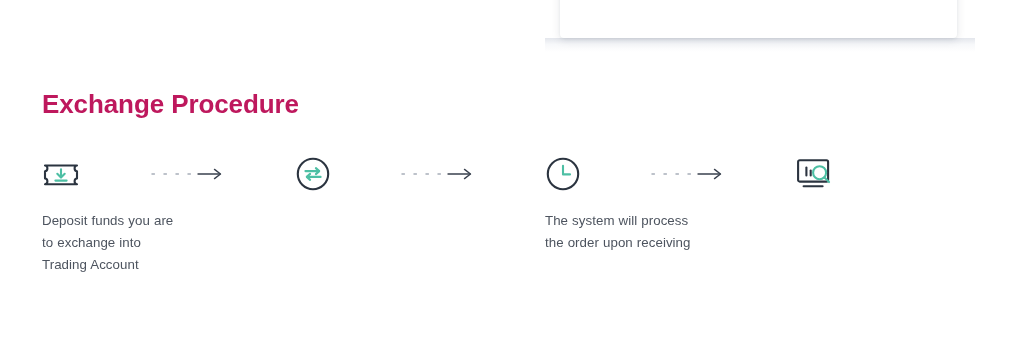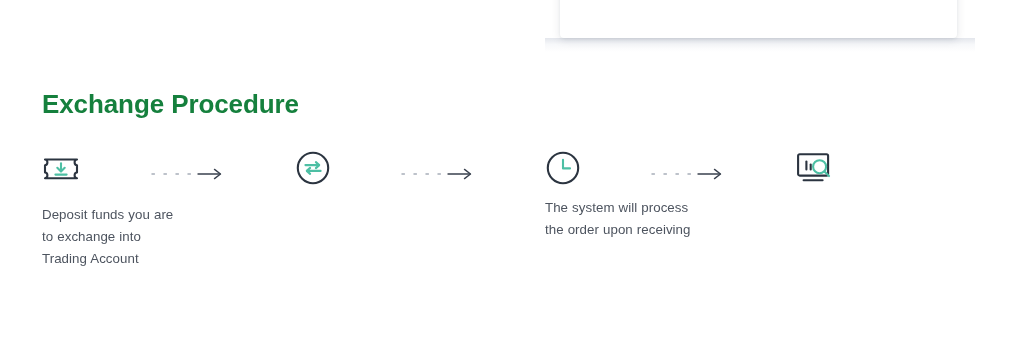--- a/index.html
+++ b/index.html
@@ -24,46 +24,46 @@
     position:absolute;left:545px;top:38px;width:430px;height:14px;
     background:linear-gradient(to bottom, rgba(226,229,235,0.95) 0%, rgba(240,242,246,0.55) 45%, rgba(255,255,255,0) 100%);
     z-index:2;pointer-events:none;
   }
 
   
   .heading{
     position:absolute;left:42px;top:88px;
     font-size:26px;line-height:32px;
     font-weight:600;letter-spacing:-0.1px;
-    color:#15803d;
+    color:#be185d;
     white-space:nowrap;
   }
 
   
   .steps{position:absolute;left:0;top:0;width:1024px;height:362px;}
-  .step{position:absolute;top:146px;width:200px;}
+  .step{position:absolute;top:152px;width:200px;}
   .step.s0{left:42px;}
   .step.s1{left:295px;}
   .step.s2{left:545px;}
   .step.s3{left:795px;width:175px;}
 
   .icon-wrap{height:44px;display:flex;align-items:center;}
   .icon-wrap svg{display:block;}
 
   .step-text{
     margin-top:14px;
     font-size:13.3px;
     line-height:22px;
     color:#4d545f;
     letter-spacing:0.05px;
     word-spacing:0.3px;
   }
   .step.s0 .step-text{width:140px;}
   .step.s1 .step-text{width:152px;}
-  .step.s2 .step-text{width:160px;margin-top:7px;}
+  .step.s2 .step-text{width:160px;}
   .step.s3 .step-text{width:160px;}
 
   
   .connector{position:absolute;top:166px;width:78px;height:16px;}
   .connector.c0{left:150px;}
   .connector.c1{left:400px;}
   .connector.c2{left:650px;}
   .connector svg{display:block;}
 </style>
 </head>

